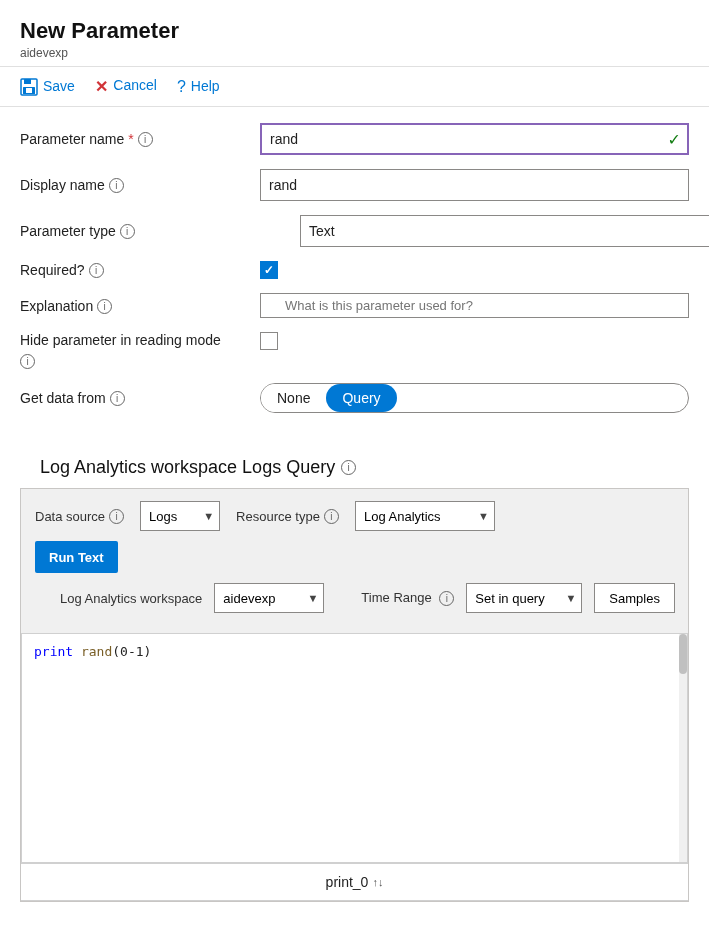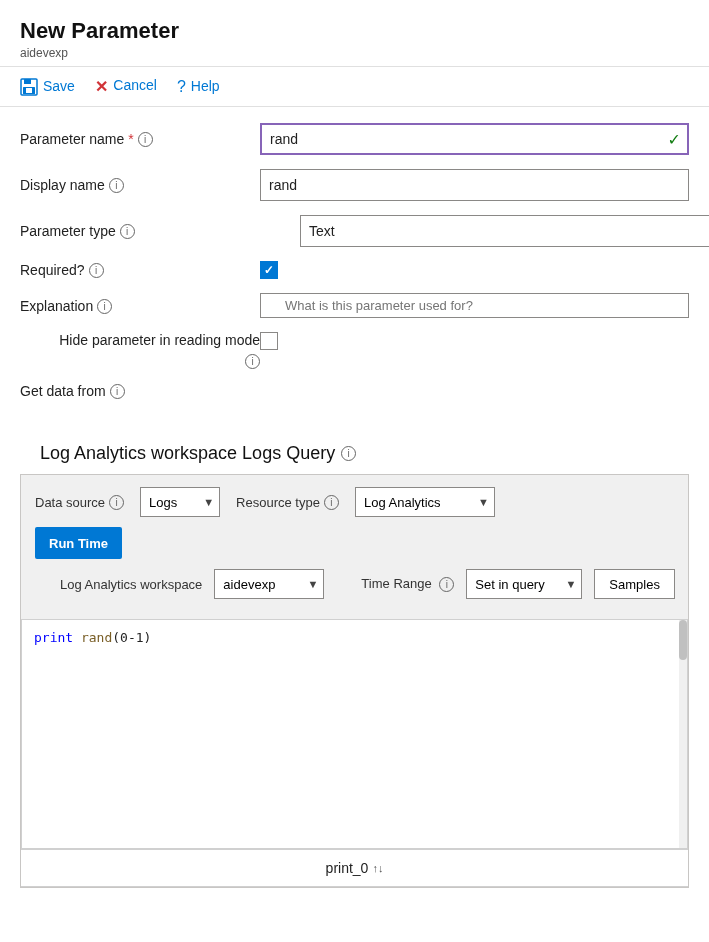--- a/index.html
+++ b/index.html
@@ -186,21 +186,20 @@
       display: flex;
       align-items: flex-start;
       margin-bottom: 14px;
     }
     .hide-param-label {
       width: 240px;
       flex-shrink: 0;
       display: flex;
       flex-direction: column;
       gap: 2px;
-      align-items: flex-end;
     }
     .hide-param-label-top {
       display: flex;
       align-items: center;
       gap: 4px;
     }
     
     .get-data-row {
       display: flex;
       align-items: center;
@@ -487,20 +486,26 @@
       </div>
       <div class="form-control-wrap checkbox-wrapper">
         <div class="checkbox-empty"></div>
       </div>
     </div>
 
     <div class="get-data-row">
       <div class="form-label">
         <span>Get data from</span>
         <span class="info-icon">i</span>
+      </div>
+      <div class="form-control-wrap">
+        <div class="toggle-group">
+          <button class="toggle-option">None</button>
+          <button class="toggle-option active">Query</button>
+        </div>
       </div>
     </div>
 
   </div>
 
   <div style="padding: 0 20px 16px 20px;">
     <div class="la-section-title">
       <span>Log Analytics workspace Logs Query</span>
       <span class="info-icon">i</span>
     </div>
@@ -528,21 +533,21 @@
           <div class="la-select-wrap">
             <select class="la-select-sm" style="width:140px;">
               <option>Log Analytics</option>
               <option>Application Insights</option>
             </select>
             <span class="la-select-arrow">▼</span>
           </div>
         </div>
 
         <div style="margin-bottom:10px;">
-          <button class="run-query-btn">Run Time</button>
+          <button class="run-query-btn">Run Text</button>
         </div>
 
         <div class="la-row2">
           <span class="la-label2">Log Analytics workspace</span>
           <div class="la-select-wrap">
             <select class="la-select-sm" style="width:110px;">
               <option>aidevexp</option>
             </select>
             <span class="la-select-arrow">▼</span>
           </div>

